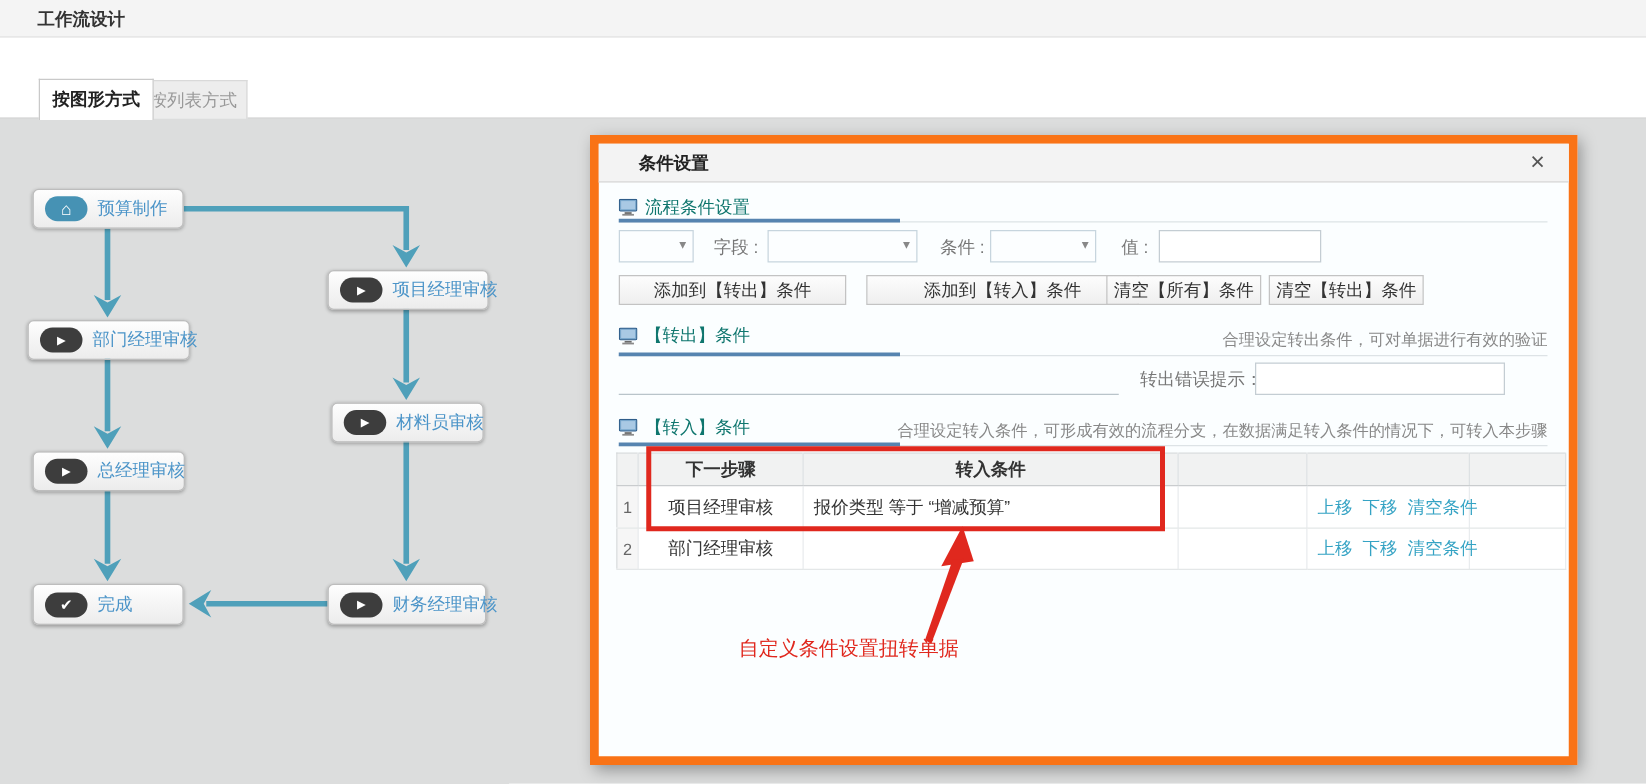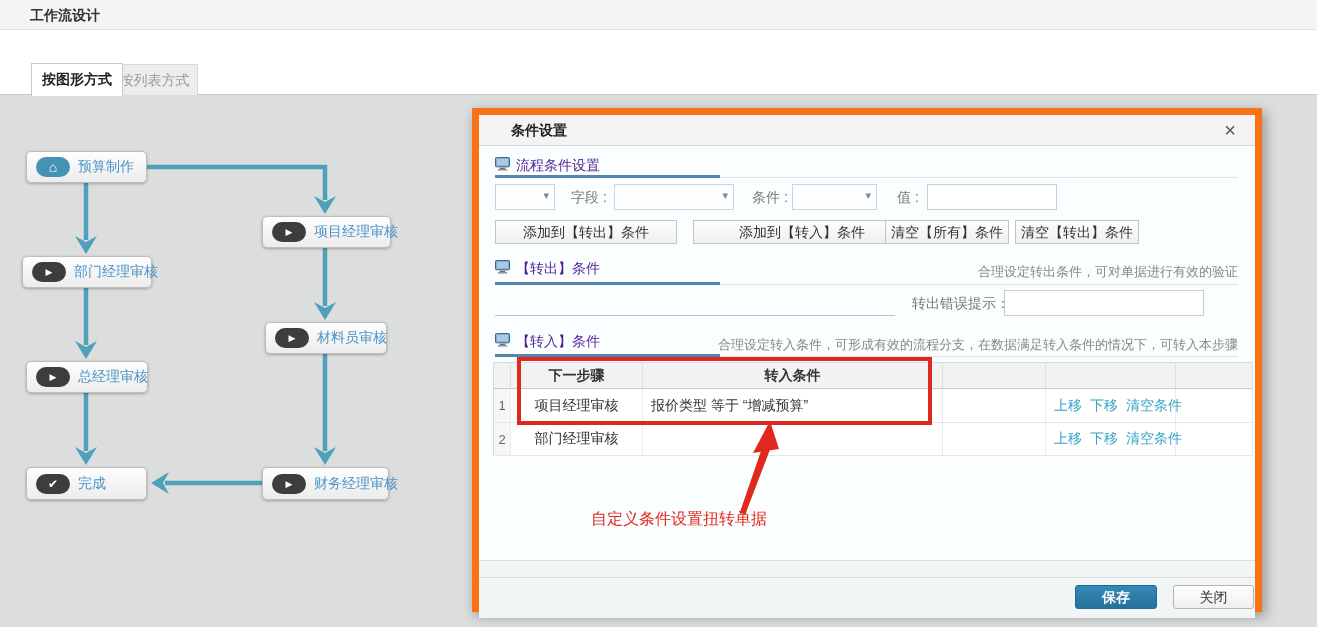--- a/index.html
+++ b/index.html
@@ -47,21 +47,21 @@
 
   
   .dlg { position:absolute; left:472px; top:108px; width:790px; height:504px; background:#fbfeff;
          border:7px solid #f97316; box-shadow:3px 4px 12px rgba(0,0,0,.35); z-index:10; }
   .dlg-head { position:absolute; left:0; top:0; width:100%; height:31px; background:#f3f3f3;
               border-bottom:1px solid #d8d8d8; }
   .dlg-head .dtitle { position:absolute; left:32px; line-height:30px; font-weight:bold; color:#222; }
   .dlg-close { position:absolute; right:12px; top:2px; width:26px; height:26px; line-height:26px;
                text-align:center; font-size:20px; color:#555; cursor:pointer; }
 
-  .sec-head { position:absolute; display:flex; align-items:flex-start; gap:6px; color:#4c1d95; font-size:14px; }
+  .sec-head { position:absolute; display:flex; align-items:center; gap:6px; color:#0f766e; font-size:14px; }
   .sec-line { position:absolute; left:16px; right:17px; border-top:1px solid #dde3e6; }
   .sec-blue { position:absolute; left:16px; width:225px; height:3px; background:#5684b0; }
   .sec-hint { position:absolute; right:17px; color:#888; font-size:13px; }
 
   .combo { position:absolute; height:26px; background:#fcfeff; border:1px solid #c7d5de; cursor:pointer; }
   .combo .caret { position:absolute; right:5px; top:4px; color:#888; font-size:11px; }
   .flabel { position:absolute; height:26px; line-height:26px; color:#777; }
   .tinput { position:absolute; height:26px; background:#fff; border:1px solid #c4cdd3; padding:0 5px;
             font-size:13px; font-family:inherit; }
 
@@ -281,20 +281,15 @@
     </tbody>
       </table>
 
     <div class="red-rect"></div>
     <svg class="anno-svg" width="790" height="504">
       <polygon points="291,306 274,338 300,334" fill="#e0281e"></polygon>
       <polygon points="283,333 292,332 266,400 261,397" fill="#e0281e"></polygon>
     </svg>
     <div class="anno-txt">自定义条件设置扭转单据</div>
 
-    <div class="dlg-footer">
-      <div class="sep"></div>
-      <div class="btn-save">保存</div>
-      <div class="btn-close">关闭</div>
-    </div>
   </div>
 
 </div>
 
 </body></html>

